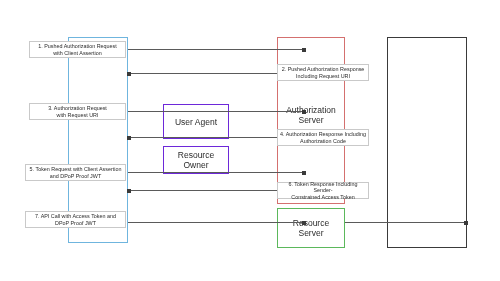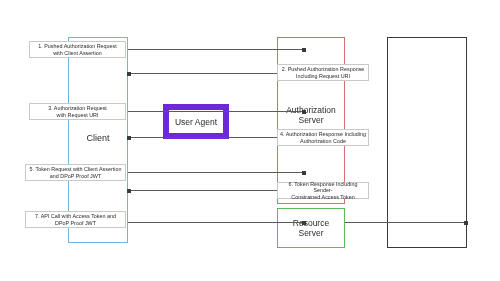--- a/index.html
+++ b/index.html
@@ -33,21 +33,21 @@
   }
   #lane-client      { left: 68px;  top: 37px;  width: 60px;  height: 206px; border-color: #6fb5de; }
   #lane-as          { left: 277px; top: 37px;  width: 68px;  height: 167px; border-color: #d4706f; }
   #lane-rs          { left: 277px; top: 208px; width: 68px;  height: 40px;  border-color: #5bb85b; }
   #lane-authlete    { left: 387px; top: 37px;  width: 80px;  height: 211px; border-color: #3a3a3a; }
 
   
   .inner-box {
     position: absolute;
     box-sizing: border-box;
-    border: 6px solid #6d28d9;
+    border: 1px solid #6d28d9;
     background: #ffffff;
     display: flex;
     align-items: center;
     justify-content: center;
     text-align: center;
     color: #2b2b2b;
     font-size: 8.5px;
     line-height: 10px;
     white-space: pre-line;
   }
@@ -115,36 +115,37 @@
 </head>
 <body>
 
 <div id="canvas">
 
   <div class="lane" id="lane-client"></div>
   <div class="lane" id="lane-as"></div>
   <div class="lane" id="lane-rs"></div>
   <div class="lane" id="lane-authlete"></div>
 
-  <div class="lane-label big lane-label-client">Client</div>
   <div class="lane-label lane-label-as">Authorization
 Server</div>
   <div class="lane-label lane-label-rs">Resource
 Server</div>
 
   <div class="arrow to-right" id="arrow-1"></div>
   <div class="arrow to-left" id="arrow-2"></div>
   <div class="arrow to-right" id="arrow-3"></div>
   <div class="arrow to-left" id="arrow-4"></div>
   <div class="arrow to-right" id="arrow-5"></div>
   <div class="arrow to-left" id="arrow-6"></div>
   <div class="arrow to-right" id="arrow-7"></div>
   <div class="arrow to-right" id="arrow-8"></div>
 
   <div class="inner-box" id="box-user-agent">User Agent</div>
+  <div class="inner-box" id="box-resource-owner">Resource
+Owner</div>
 
   <div class="msg-box" id="msg-1">1. Pushed Authorization Request
 with Client Assertion</div>
   <div class="msg-box" id="msg-2">2. Pushed Authorization Response
 Including Request URI</div>
   <div class="msg-box" id="msg-3">3. Authorization Request
 with Request URI</div>
   <div class="msg-box" id="msg-4">4. Authorization Response Including
 Authorization Code</div>
   <div class="msg-box" id="msg-5">5. Token Request with Client Assertion

